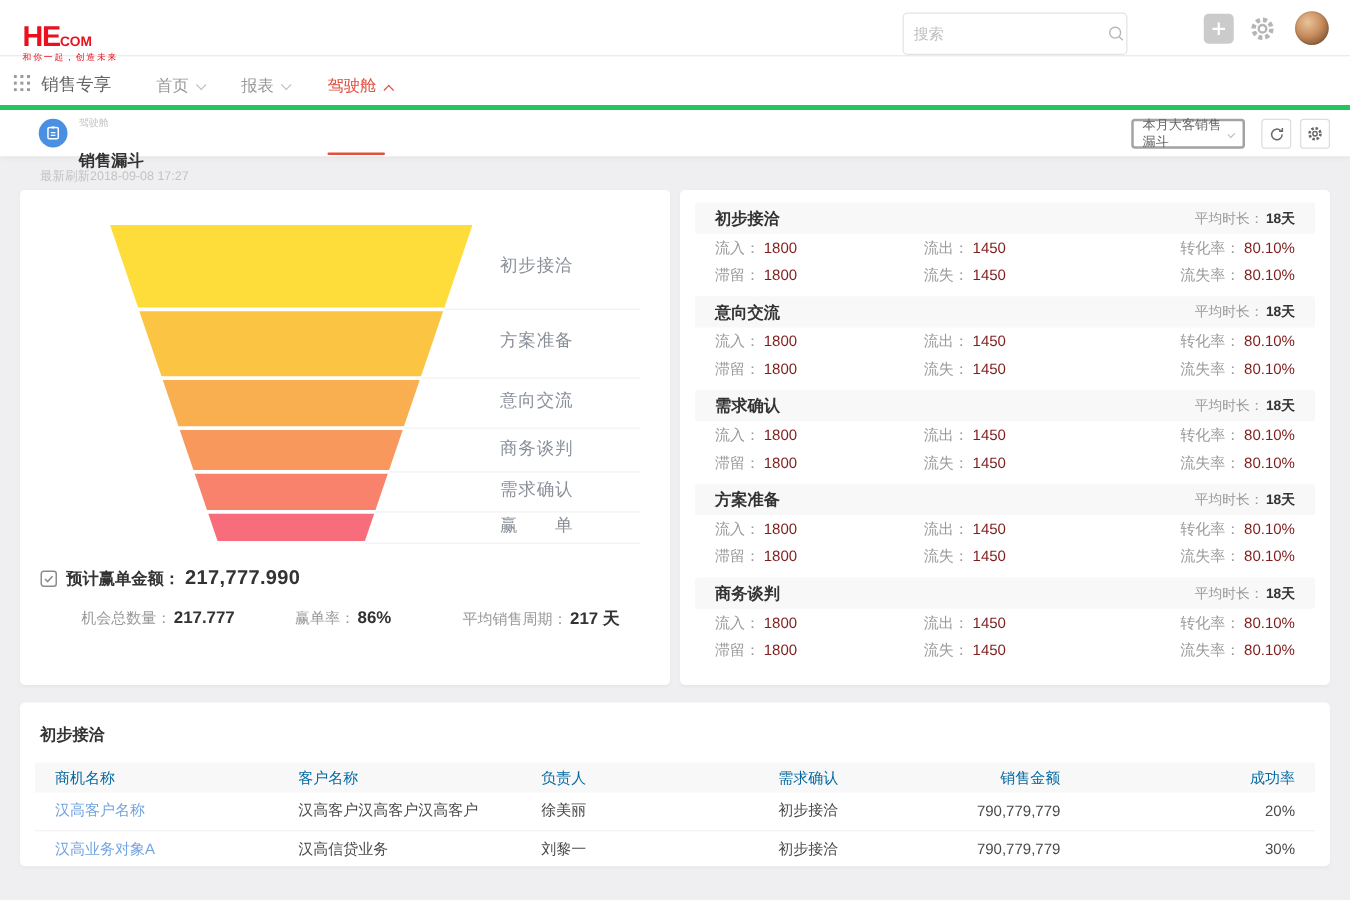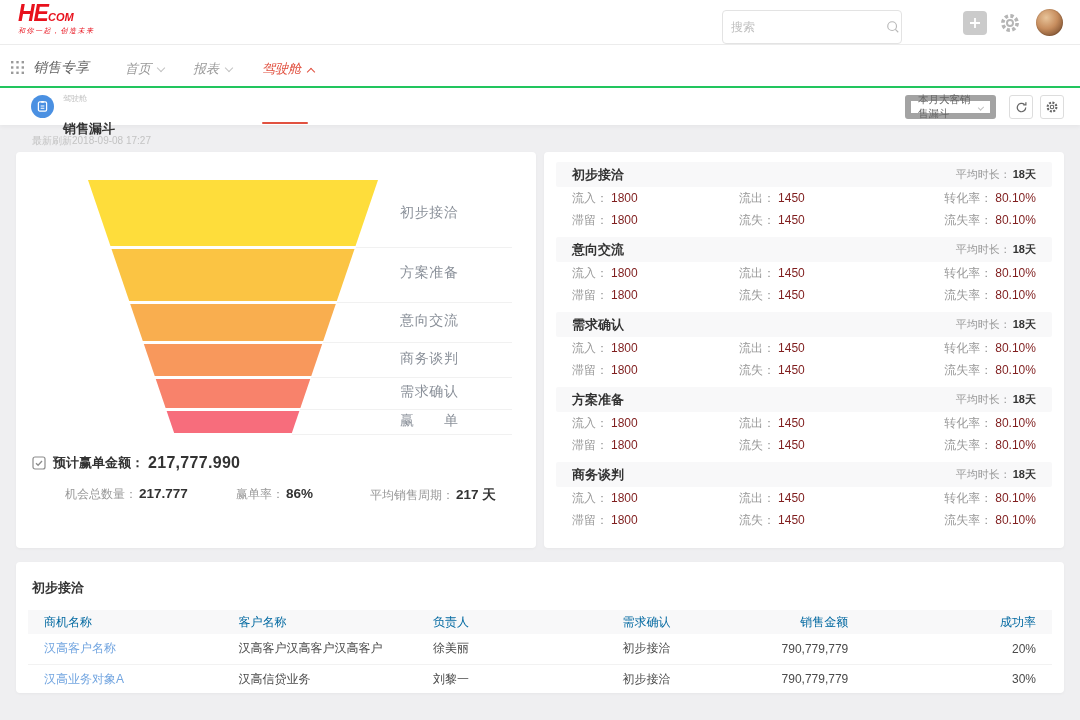--- a/index.html
+++ b/index.html
@@ -1,49 +1,49 @@
 <!DOCTYPE html>
 <html style="--brand-red: #E8111C; --active-nav: #E15140; --link-blue: #72A5E0; --icon-blue: #4A90E2;"><head>
 <meta charset="utf-8">
 <style>
   * { margin:0; padding:0; box-sizing:border-box; }
   html,body { width:1080px; height:720px; }
   body { font-family:"Liberation Sans","DejaVu Sans",sans-serif; background:#efeff1; position:relative; overflow:hidden; }
 
   
   .topbar { position:absolute; left:0; top:0; width:1080px; height:45px; background:#fff; border-bottom:1px solid #ececec; z-index:5; }
-  .logo { position:absolute; left:18px; top:2px; line-height:1;font-style:italic; }
+  .logo { position:absolute; left:18px; top:18px; line-height:1; }
   .logo-main { font-size:23px; font-weight:900; color:var(--brand-red); letter-spacing:-1px; }
   .logo-suffix { font-size:11px; font-weight:800; color:var(--brand-red); letter-spacing:0; }
   .logo-tagline { font-size:7px; color:var(--brand-red); letter-spacing:1.5px; margin-top:2px; }
   .searchbox { position:absolute; left:722px; top:10px; width:180px; height:26px; border:1px solid #e3e3e3; border-radius:4px; background:#fff; display:flex; align-items:center; padding:16px 8px; }
   .searchbox input { flex:1; border:none; outline:none; font-size:12px; color:#666; background:transparent; }
   .searchbox input::placeholder { color:#c0c0c0; }
   .plus-btn { position:absolute; left:963px; top:11px; width:24px; height:24px; background:#cbcbcb; border-radius:4px; display:flex; align-items:center; justify-content:center; cursor:pointer; }
   .gear-top { position:absolute; left:999px; top:12px; width:22px; height:22px; cursor:pointer; }
   .avatar { position:absolute; left:1036px; top:9px; width:27px; height:27px; border-radius:50%; background:radial-gradient(circle at 38% 32%, #e8c49a 0%, #c78d5e 45%, #7a4e2e 85%, #4e3120 100%); box-shadow:inset 0 0 0 1px rgba(0,0,0,.08); cursor:pointer; }
 
   
-  .navbar { position:absolute; left:0; top:45px; width:1080px; height:43px; background:#fff; border-bottom:2px solid #22c55e; z-index:4;font-style:italic; }
+  .navbar { position:absolute; left:0; top:45px; width:1080px; height:43px; background:#fff; border-bottom:4px solid #22c55e; z-index:4; }
   .grid-icon { position:absolute; left:11px; top:15px; }
   .app-title { position:absolute; left:33px; top:14px; font-size:14px; color:#666; }
   .nav-item { position:absolute; top:15px; font-size:13px; color:#999; cursor:pointer; white-space:nowrap; }
   .nav-item.i0 { left:125px; }
   .nav-item.i1 { left:193px; }
   .nav-item.i2 { left:262px; color:var(--active-nav); }
   .chev { display:inline-block; width:6px; height:6px; border-right:1.5px solid #c3c3c3; border-bottom:1.5px solid #c3c3c3; transform:rotate(45deg); margin-left:7px; vertical-align:2px; }
   .chev.up { transform:rotate(225deg); border-color:var(--active-nav); vertical-align:-2px; }
   .nav-underline { position:absolute; left:262px; top:77px; width:46px; height:2px; background:var(--active-nav); border-radius:1px; }
 
   
   .page-header { position:absolute; left:0; top:88px; width:1080px; height:37px; background:#fff; box-shadow:0 2px 4px rgba(0,0,0,.04); z-index:3; }
   .ph-icon { position:absolute; left:31px; top:7px; width:23px; height:23px; border-radius:50%; background:var(--icon-blue); display:flex; align-items:center; justify-content:center; }
   .ph-eyebrow { position:absolute; left:63px; top:5px; font-size:8px; color:#c5c5c5; }
   .ph-title { position:absolute; left:63px; top:32px; font-size:13px; font-weight:700; color:#333; }
-  .ph-select { position:absolute; left:905px; top:7px; width:91px; height:24px; border:6px solid #a3a3a3; border-radius:3px; background:#fff; display:flex; align-items:center; padding:0 7px; font-size:10.5px; color:#666; cursor:pointer; }
+  .ph-select { position:absolute; left:905px; top:7px; width:91px; height:24px; border:2px solid #a3a3a3; border-radius:3px; background:#fff; display:flex; align-items:center; padding:0 7px; font-size:10.5px; color:#666; cursor:pointer; }
   .ph-select .chev { margin-left:5px; width:5px; height:5px; }
   .ph-btn { position:absolute; top:7px; width:24px; height:24px; border:1px solid #ddd; border-radius:3px; background:#fff; display:flex; align-items:center; justify-content:center; cursor:pointer; }
   .ph-btn.refresh { left:1009px; }
   .ph-btn.settings { left:1040px; }
 
   
   .refresh-note { position:absolute; left:32px; top:134px; font-size:10px; color:#c3c3c3; }
   .card { position:absolute; background:#fff; border-radius:4px; box-shadow:0 1px 3px rgba(0,0,0,.04); }
 
   

